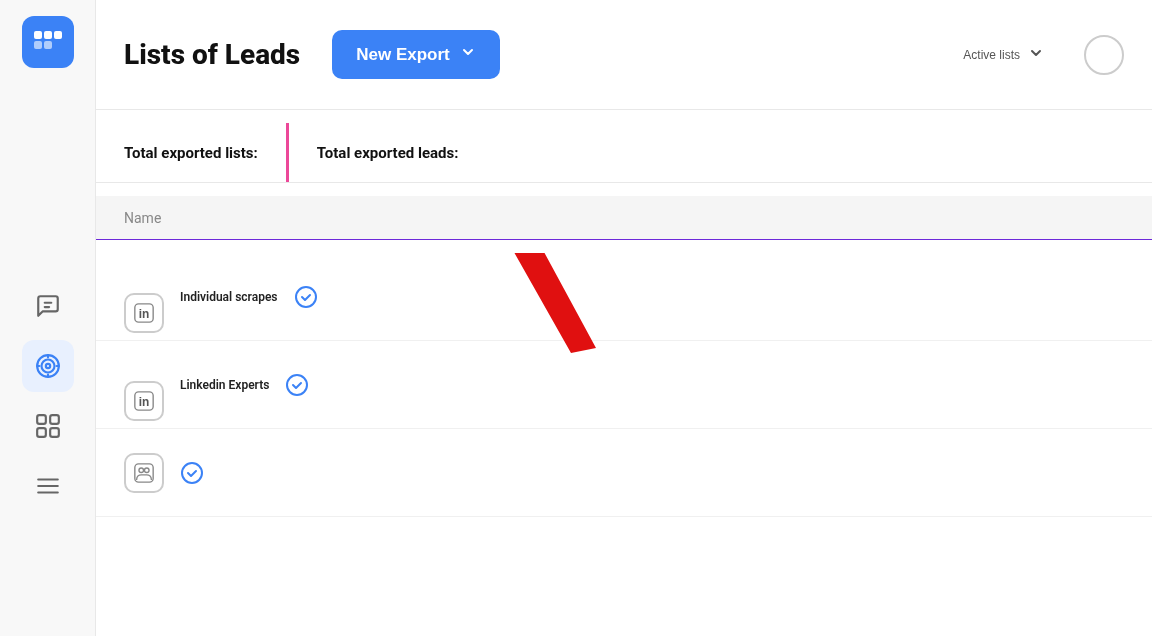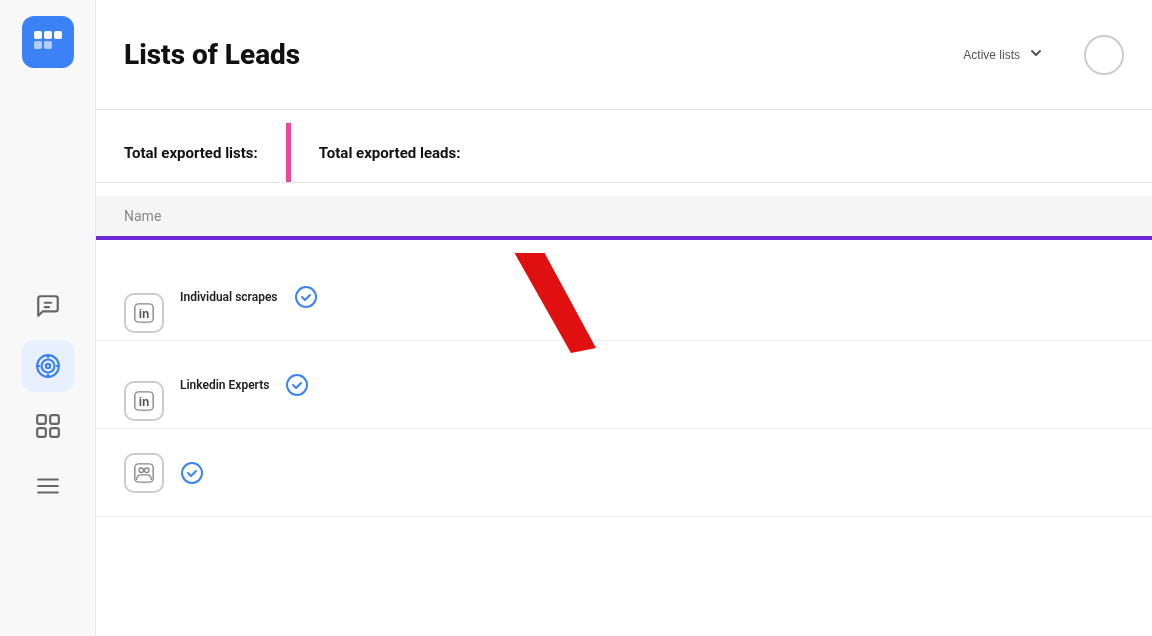--- a/index.html
+++ b/index.html
@@ -138,35 +138,35 @@
       height: 60px;
     }
 
     .stat-cell {
       padding: 0 28px;
       display: flex;
       align-items: center;
       font-size: 15px;
       font-weight: 700;
       color: #111;
-      border-right: 5px solid #ec4899;
+      border-right: 3px solid #ec4899;
     }
 
     .stat-cell:last-child {
       border-right: none;
       justify-content: flex-end;
     }
 
     
     .table-header {
       background: #f5f5f5;
       padding: 12px 28px;
       font-size: 14px;
       color: #888;
-      border-bottom: 4px solid #6d28d9;
+      border-bottom: 1px solid #6d28d9;
       height: 44px;
       display: flex;
       align-items: center;
     }
 
     
     .list-container {
       flex: 1;
       overflow-y: auto;
     }
@@ -278,20 +278,28 @@
       </svg>
     </div>
   </nav>
 </aside>
 
 <main class="main">
 
   <header class="header">
     <h1 class="page-title">Lists of Leads</h1>
 
+    <button class="new-export-btn">
+      <span>New Export</span>
+      <span>
+        <svg width="16" height="16" viewBox="0 0 16 16" fill="none">
+          <path d="M4 6l4 4 4-4" stroke="white" stroke-width="2" stroke-linecap="round" stroke-linejoin="round"></path>
+        </svg>
+      </span>
+    </button>
 
     <button class="active-lists-btn">
       <span>Active lists</span>
       <span>
         <svg width="16" height="16" viewBox="0 0 16 16" fill="none">
           <path d="M4 6l4 4 4-4" stroke="#555" stroke-width="2" stroke-linecap="round" stroke-linejoin="round"></path>
         </svg>
       </span>
     </button>
 

